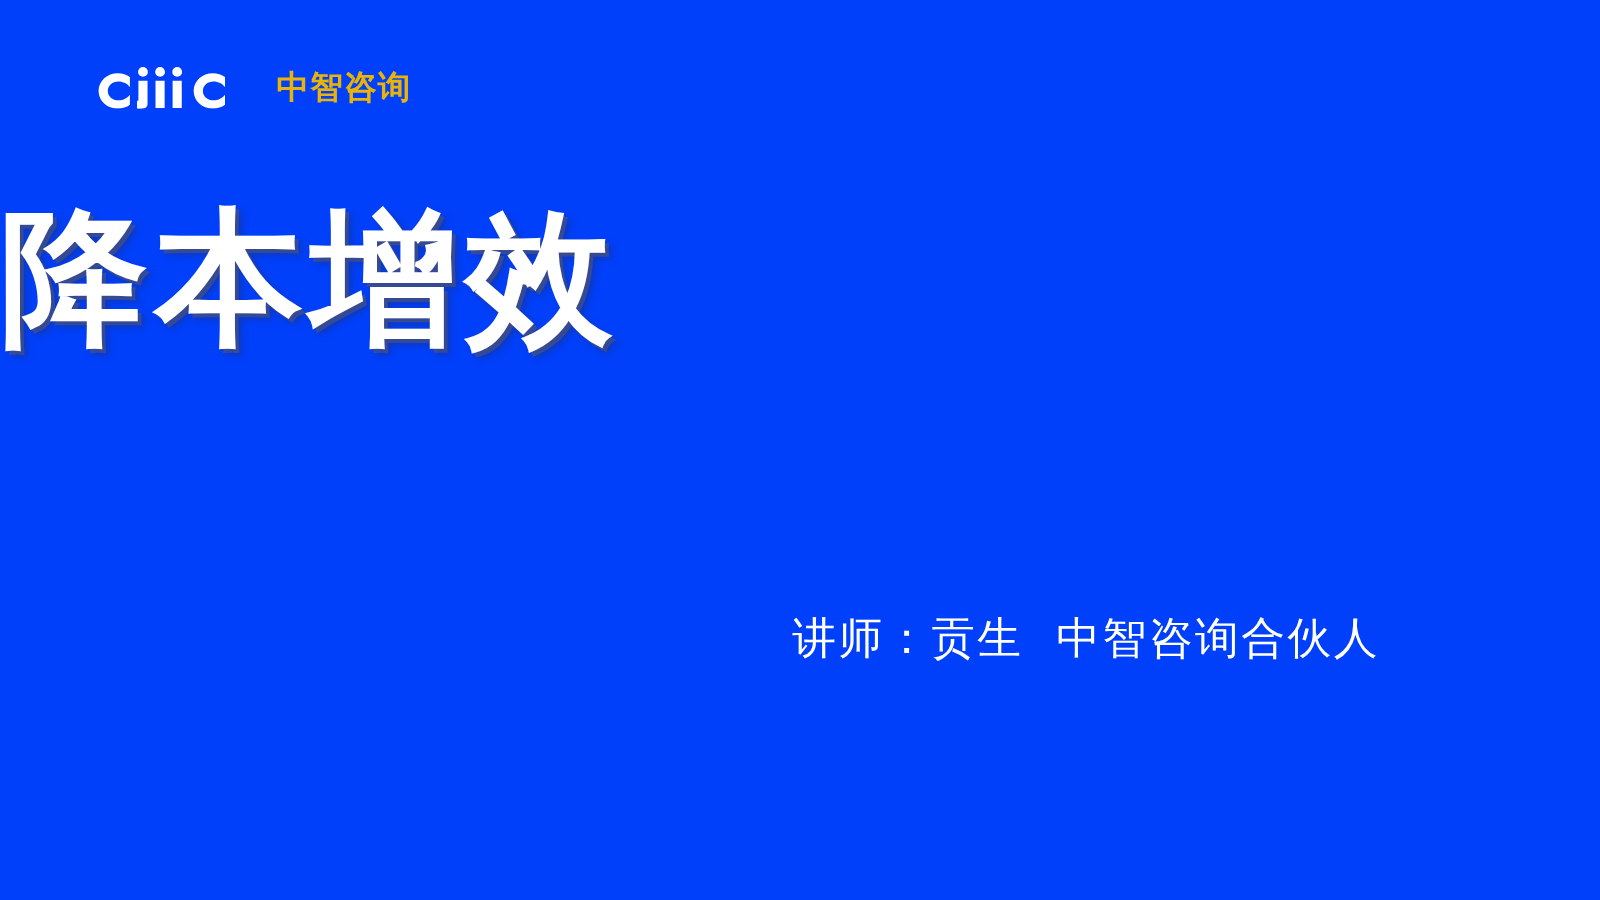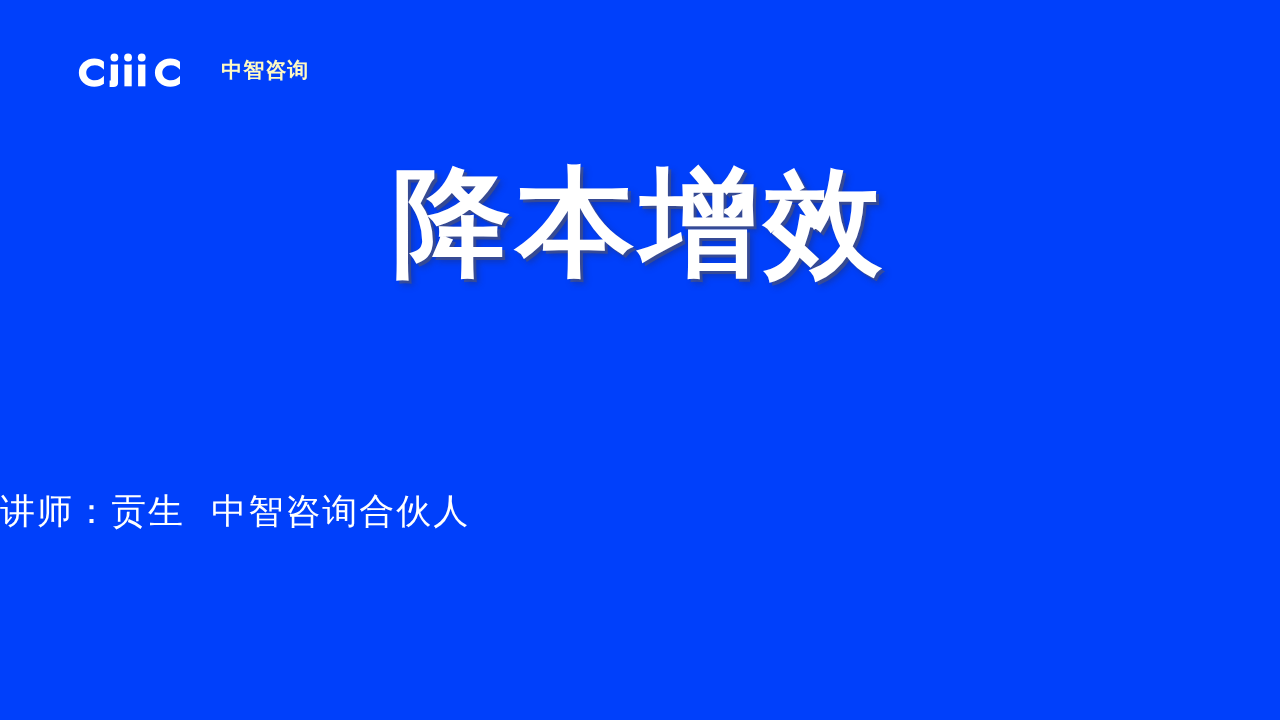--- a/index.html
+++ b/index.html
@@ -33,36 +33,35 @@
     height: 40px;
   }
 
   #logo-mark {
     display: block;
     height: 34px;
     width: auto;
   }
 
   #logo-wordmark {
-    color: #fef9c3;
-    font-size: 21px;
+    color: #eab308;
+    font-size: 26px;
     line-height: 34px;
     font-weight: bold;
     letter-spacing: 1px;
     white-space: nowrap;
     font-family: "DejaVu Sans", "Liberation Sans", sans-serif;
   }
 
   
   #title-block {
     position: absolute;
     left: 0;
     top: 152px;
     width: 1280px;
-    text-align: center;
   }
 
   .title-line {
     display: block;
     color: #FFFFFF;
     font-weight: bold;
     white-space: nowrap;
     font-family: "DejaVu Sans", "Liberation Sans", sans-serif;
     text-shadow:
       3px 3px 0 rgba(90, 90, 110, 0.55),
@@ -80,21 +79,21 @@
     line-height: 140px;
     letter-spacing: 6px;
   }
 
   
   #subtitle {
     position: absolute;
     left: 0;
     top: 487px;
     width: 1104px;
-    text-align: left;
+    text-align: right;
     color: #FFFFFF;
     font-size: 35px;
     line-height: 48px;
     font-weight: normal;
     letter-spacing: 2px;
     white-space: pre;
     font-family: "DejaVu Sans", "Liberation Sans", sans-serif;
   }
 </style>
 </head>

